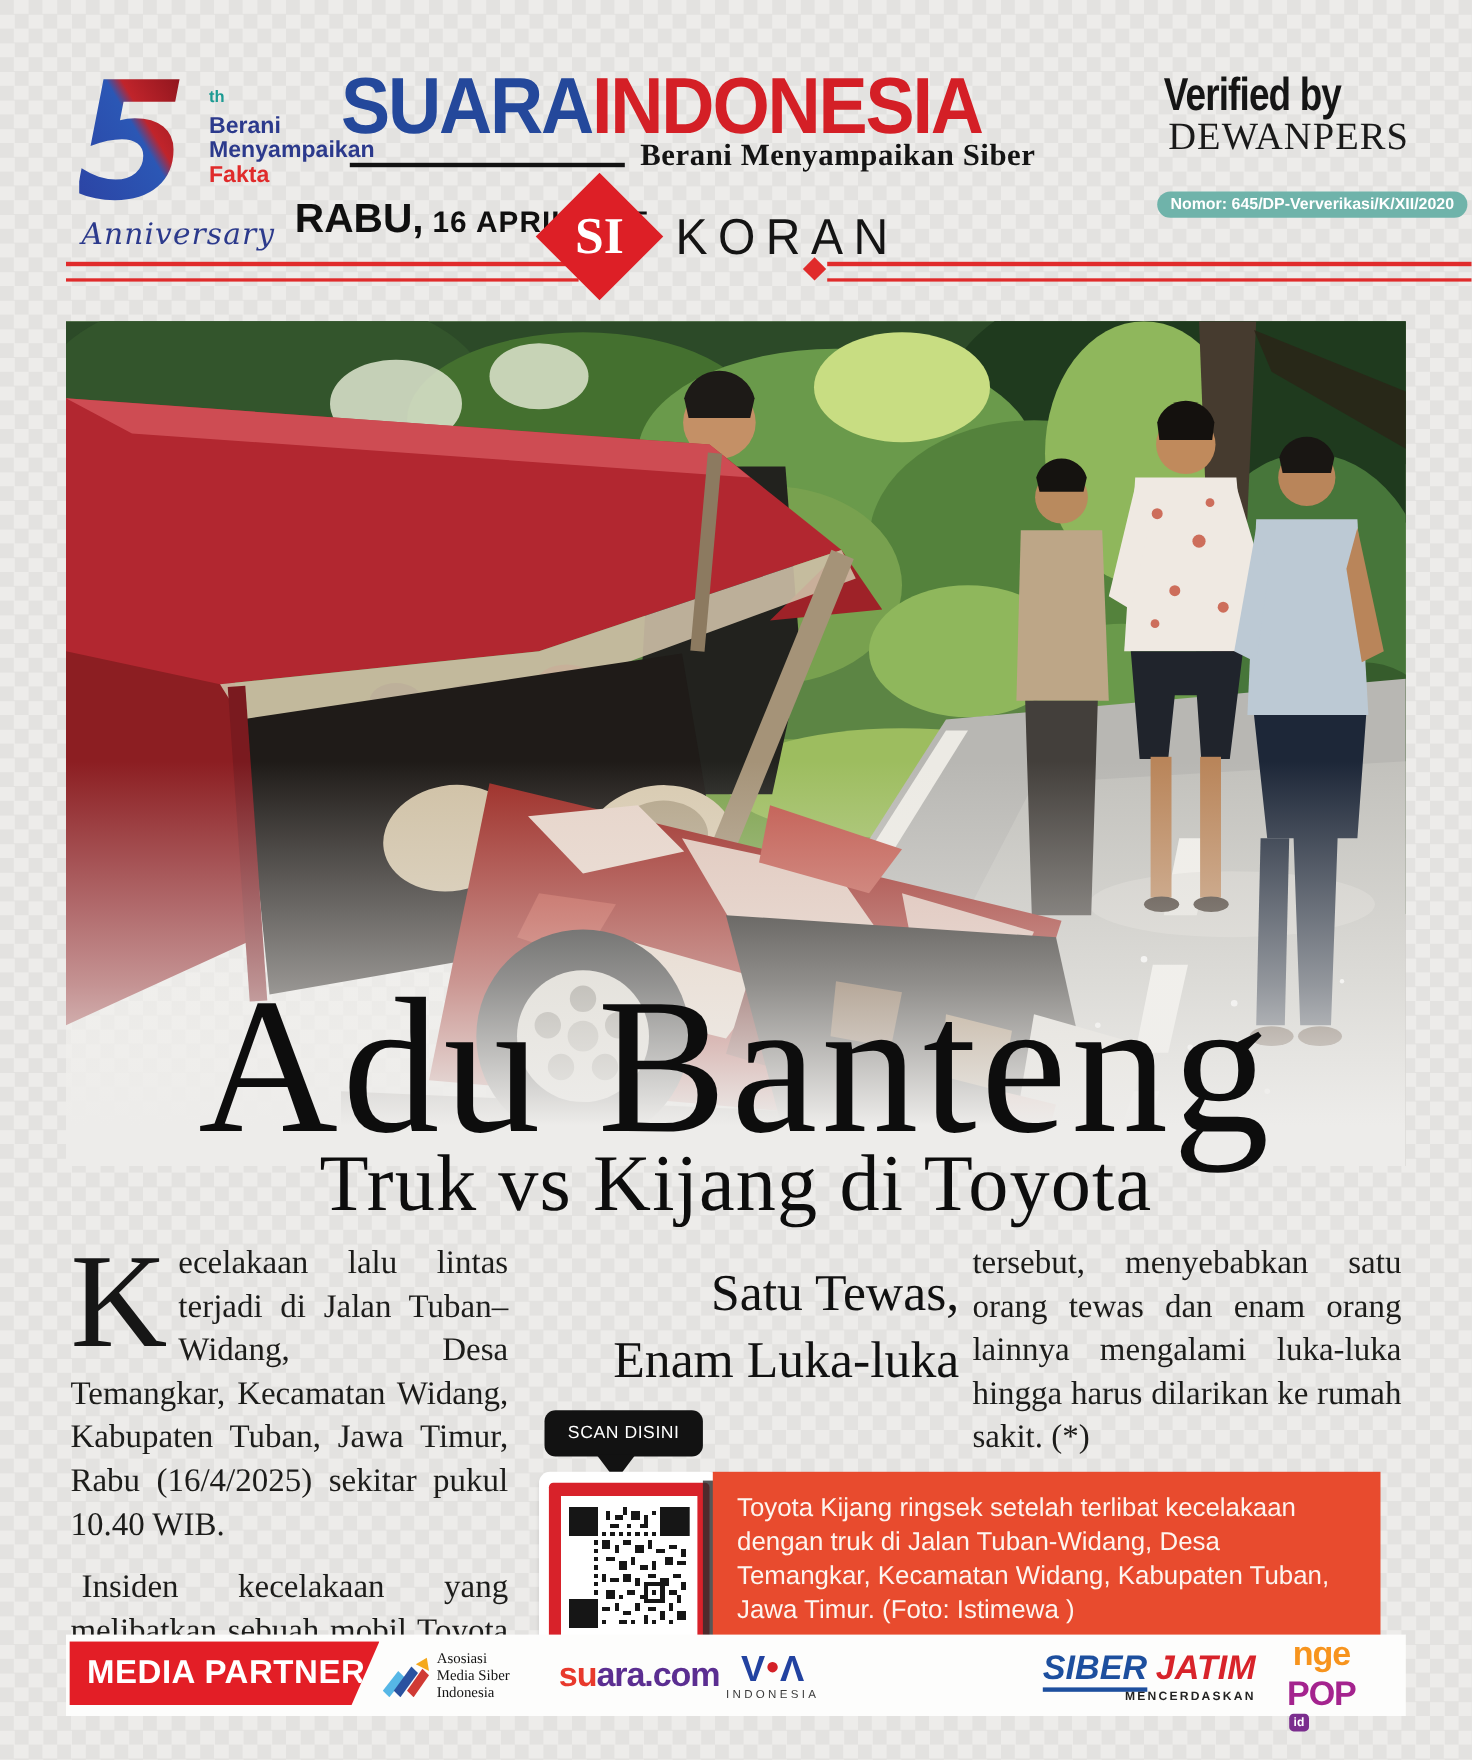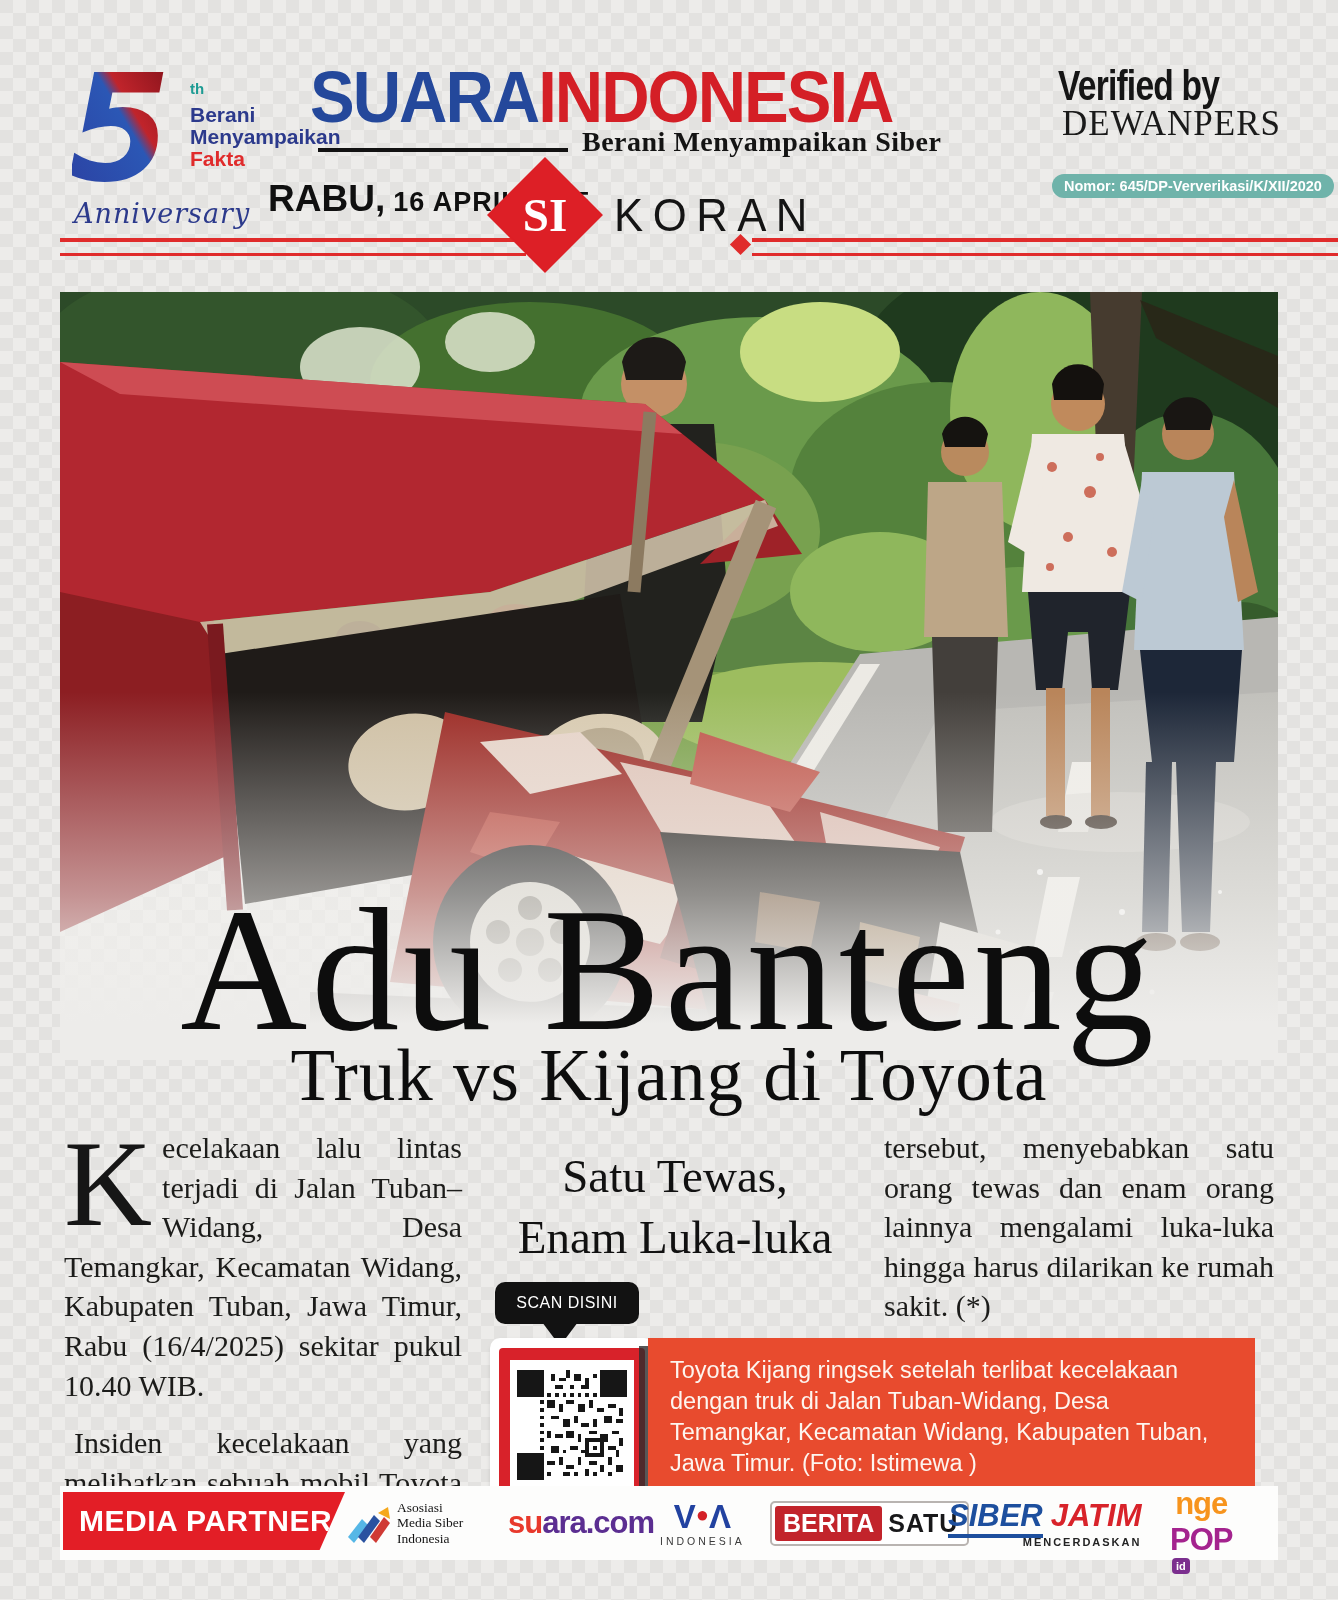--- a/index.html
+++ b/index.html
@@ -53,21 +53,21 @@
 
   
   .headline{left:60px;top:882px;width:1218px;text-align:center;font-family:"Liberation Serif", serif;font-size:176px;line-height:1;color:#0d0d0d;letter-spacing:4px;white-space:nowrap;}
   .subheadline{left:60px;top:1034px;width:1218px;text-align:center;font-family:"Liberation Serif", serif;font-size:73px;color:#0d0d0d;letter-spacing:1px;white-space:nowrap;}
 
   
   .bodytext{font-family:"Liberation Serif", serif;font-size:30px;line-height:1.32;color:#1c1c1a;text-align:justify;}
   .col1{left:64px;top:1128px;width:398px;}
   .dropcap{float:left;font-size:122px;line-height:.82;padding:6px 10px 0 0;font-family:"Liberation Serif", serif;color:#161616;}
   .col1 .p2{margin-top:18px;text-indent:10px;}
-  .crosshead{left:478px;top:1146px;width:394px;text-align:center;font-family:"Liberation Serif", serif;font-size:47px;line-height:1.3;color:#111;}
+  .crosshead{left:478px;top:1146px;width:394px;text-align:right;font-family:"Liberation Serif", serif;font-size:47px;line-height:1.3;color:#111;}
   .col3{left:884px;top:1128px;width:390px;}
 
   
   .scan-pill{left:495px;top:1282px;width:144px;background:#121212;color:#fff;text-align:center;font-size:16px;letter-spacing:.5px;padding:12px 0;border-radius:10px;}
   .scan-pointer{left:542px;top:1322px;width:0;height:0;border-left:18px solid transparent;border-right:18px solid transparent;border-top:24px solid #121212;}
   .qr-card{left:490px;top:1338px;width:164px;height:172px;background:#fff;border-radius:10px;box-shadow:3px 5px 6px rgba(0,0,0,.35);padding:0;}
   .qr-frame{position:absolute;left:9px;top:10px;width:146px;height:152px;background:#d8222a;border-radius:4px;}
   .qr-white{position:absolute;left:11px;top:12px;width:124px;height:130px;background:#fff;}
   .qr-svg{position:absolute;left:7px;top:10px;width:110px;height:110px;}
 
@@ -434,26 +434,20 @@
       <span class="s2">ara.com</span>
   </div>
 
   <div class="abs logo voa">
     <div class="voa-main">
       <span class="v">V</span><span class="dot">●</span><span class="a">Λ</span>
     </div>
     <div class="voa-sub">INDONESIA</div>
   </div>
 
-  <div class="abs logo bsatu">
-    <div class="bsatu-box">
-      <span class="b1">BERITA</span>
-      <span class="b2">SATU</span>
-    </div>
-  </div>
 
   <div class="abs logo siber">
     <div class="siber-main">
       <span class="j1">SIBER</span><span class="j2">JATIM</span>
     </div>
     <div class="siber-sub">MENCERDASKAN</div>
   </div>
 
   <div class="abs logo ngepop">
     <span class="n1">nge</span>

